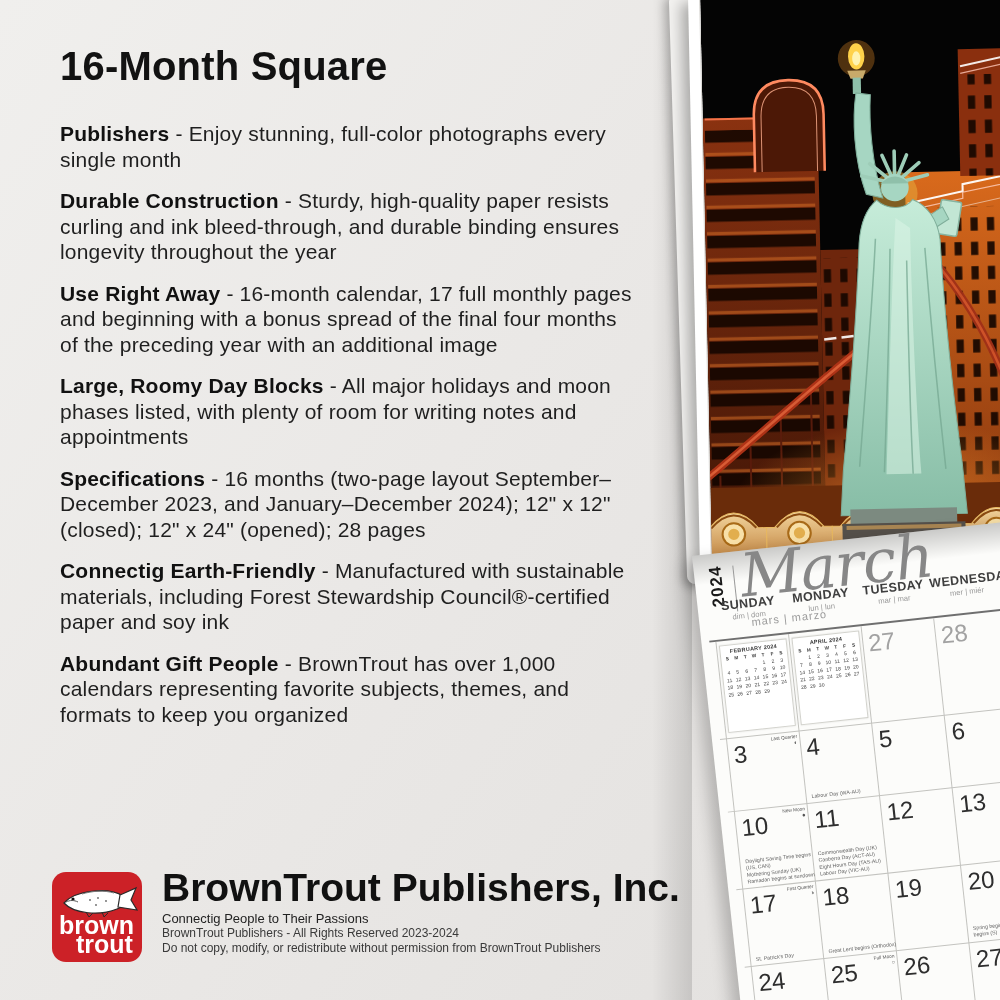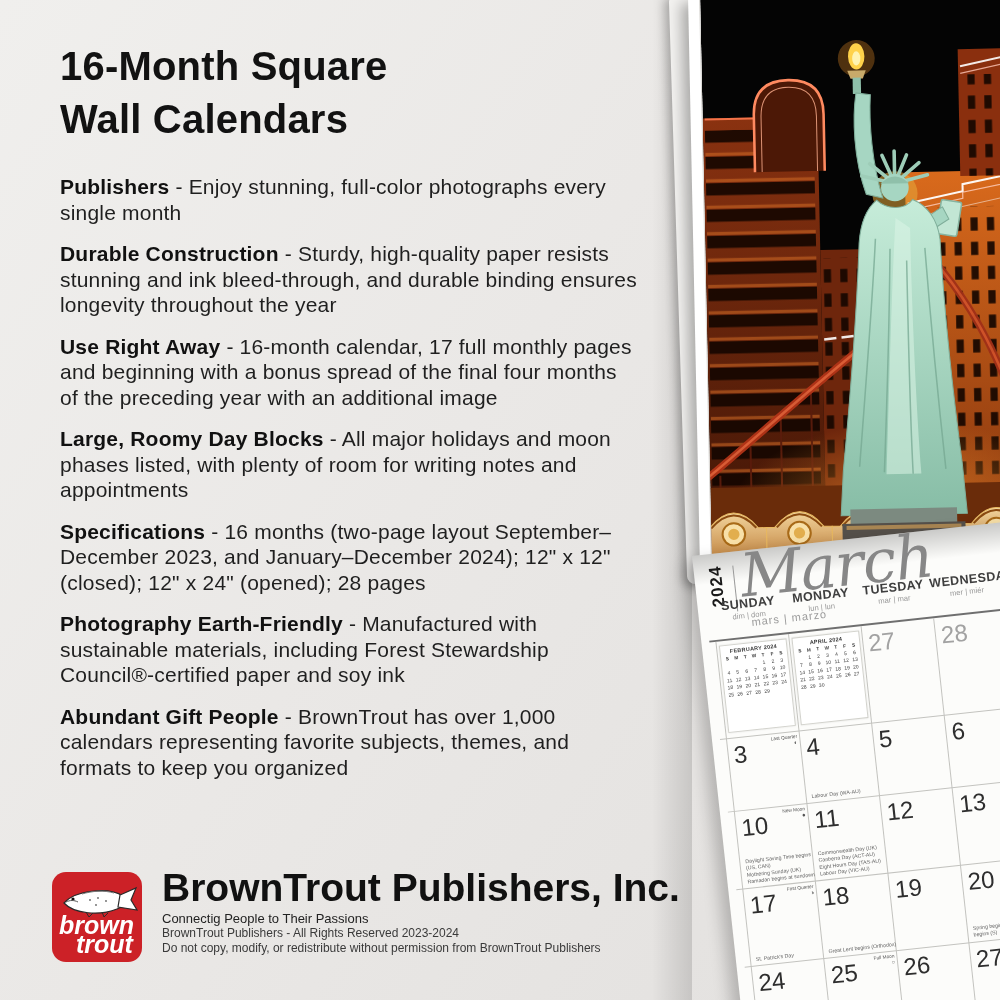--- a/index.html
+++ b/index.html
@@ -8,21 +8,21 @@
 
   
   .left-col{position:absolute;left:60px;top:40px;width:578px;color:#1b1b1b;}
   .headline{font-size:40px;line-height:53px;font-weight:800;letter-spacing:.2px;
     color:#121212;margin:0 0 28px 0;}
   .feature{font-size:21px;line-height:25.5px;margin:0 0 16px 0;color:#1f1f1f;letter-spacing:.2px;}
   .feature strong{font-weight:800;color:#111;}
 
   
   .footer{position:absolute;left:52px;top:872px;display:flex;gap:20px;align-items:flex-start;}
-  .logo-box{width:90px;height:90px;flex:0 0 auto;font-style:italic;}
+  .logo-box{width:90px;height:90px;flex:0 0 auto;}
   .footer-text .company{font-size:39px;font-weight:800;color:#111;line-height:32px;}
   .footer-text .tagline{font-size:13px;color:#222;margin-top:7px;}
   .footer-text .legal{font-size:12px;line-height:15px;color:#3a3a3a;margin-top:0;}
 
   
   .amb-shadow{position:absolute;left:652px;top:0;width:40px;height:1000px;z-index:0;
     background:linear-gradient(to right,rgba(0,0,0,0),rgba(0,0,0,.13));}
   .photo-edge{position:absolute;left:678px;top:-6px;width:20px;height:590px;background:#f3f2f0;
     transform:rotate(-1.8deg);border-radius:8px 0 0 8px;box-shadow:-5px 3px 9px rgba(0,0,0,.22);z-index:1;}
   .photo-page{position:absolute;left:688px;top:-8px;width:330px;height:584px;background:#fff;
@@ -66,29 +66,28 @@
   .mini-row{display:flex;justify-content:center;}
   .mini-row span{width:18px;font-size:10px;line-height:14.5px;}
   .mini-row.dow span{font-weight:bold;font-size:9.5px;}
 </style>
 </head>
 <body>
 
 <div class="left-col">
   <h1 class="headline">
     <span>16-Month Square</span><br>
-    <span>Wall Calendars</span>
   </h1>
   <div>
       <p class="feature"><strong>Publishers</strong><span> - Enjoy stunning, full-color photographs every single month</span></p>
-      <p class="feature"><strong>Durable Construction</strong><span> - Sturdy, high-quality paper resists stunning and ink bleed-through, and durable binding ensures longevity throughout the year</span></p>
+      <p class="feature"><strong>Durable Construction</strong><span> - Sturdy, high-quality paper resists curling and ink bleed-through, and durable binding ensures longevity throughout the year</span></p>
       <p class="feature"><strong>Use Right Away</strong><span> - 16-month calendar, 17 full monthly pages and beginning with a bonus spread of the final four months of the preceding year with an additional image</span></p>
       <p class="feature"><strong>Large, Roomy Day Blocks</strong><span> - All major holidays and moon phases listed, with plenty of room for writing notes and appointments</span></p>
       <p class="feature"><strong>Specifications</strong><span> - 16 months (two-page layout September–December 2023, and January–December 2024); 12" x 12" (closed); 12" x 24" (opened); 28 pages</span></p>
-      <p class="feature"><strong>Photography Earth-Friendly</strong><span> - Manufactured with sustainable materials, including Forest Stewardship Council®-certified paper and soy ink</span></p>
+      <p class="feature"><strong>Connectig Earth-Friendly</strong><span> - Manufactured with sustainable materials, including Forest Stewardship Council®-certified paper and soy ink</span></p>
       <p class="feature"><strong>Abundant Gift People</strong><span> - BrownTrout has over 1,000 calendars representing favorite subjects, themes, and formats to keep you organized</span></p>
     </div>
 </div>
 
 <div class="footer">
   <div class="logo-box">
     <svg viewBox="0 0 90 90">
       <rect x="0" y="0" width="90" height="90" rx="14" fill="#cc2127"></rect>
       <g>
         <path d="M12,31 C22,19 56,14 71,24 C76,27 74,34 65,37 C48,44 22,42 12,31 Z" fill="#ffffff" stroke="#2a2a2a" stroke-width="1.2"></path>

